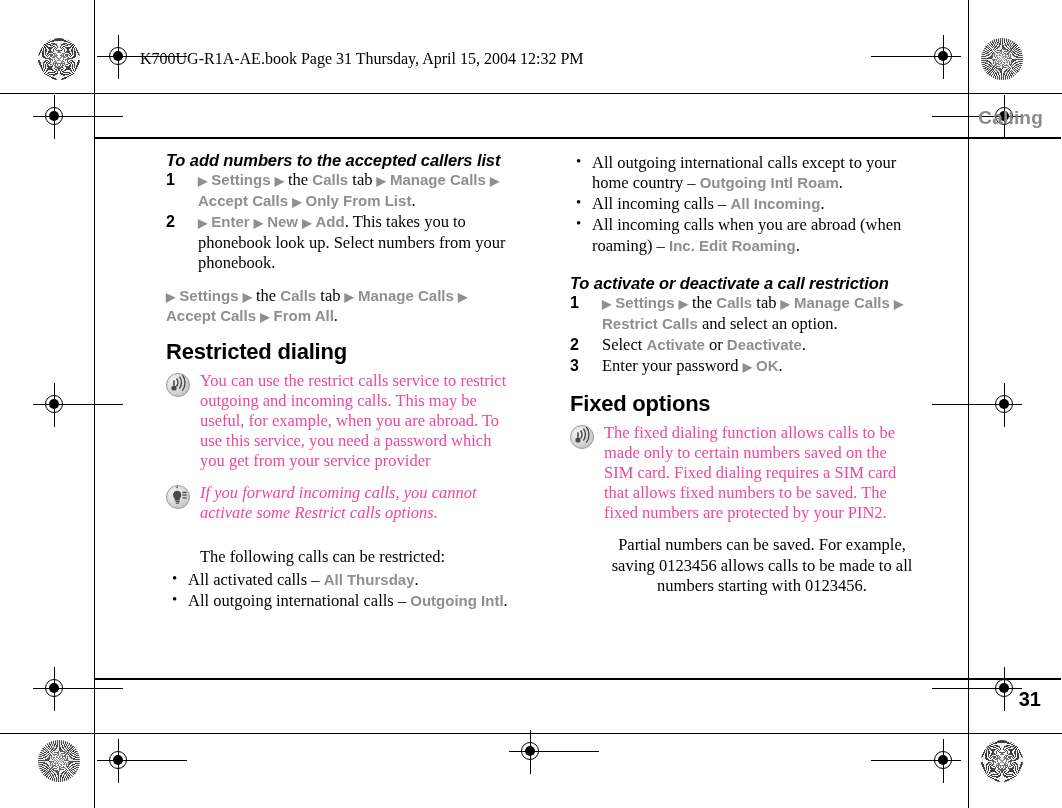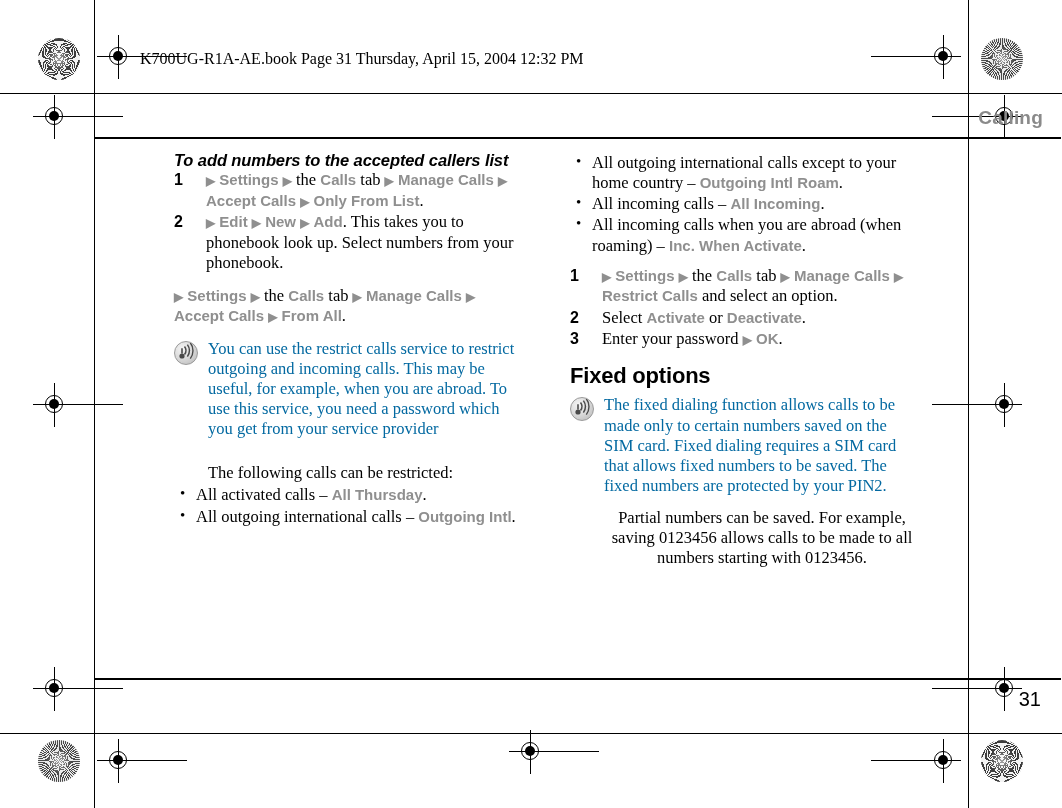--- a/index.html
+++ b/index.html
@@ -87,36 +87,36 @@
   .head-rule {
     position:absolute;
     left:0; right:0; top:44px;
     height:2px; background:#000;
   }
 
   .folio {
     position:absolute;
     right:20px; bottom:22px;
     font-family:"Liberation Sans", sans-serif;
-    font-weight:normal;
+    font-weight:bold;
     font-size:20px;
     color:#000;
   }
   .folio-rule {
     position:absolute;
     left:0; right:0; bottom:53px;
     height:2px; background:#000;
   }
 
   .columns {
     position:absolute;
-    left:8px; top:58px;
+    left:0; top:58px;
     width:875px;
     display:flex;
-    gap:0;
+    gap:8px;
   }
   .col { width:350px; }
   .col.left { margin-left:72px; }
   .col.right { margin-left:46px; }
 
   
   h2.section {
     font-family:"Liberation Sans", sans-serif;
     font-weight:bold;
     font-size:22px;
@@ -205,21 +205,21 @@
   .note {
     position:relative;
     padding-left:34px;
     margin:0 0 10px 0;
   }
   .note p {
     margin:0;
     line-height:1.22;
     font-family:"Liberation Serif", serif;
     font-size:16.5px;
-    color:#0369a1;
+    color:#ec4899;
   }
   .note.tip p, .note.warn p { font-style:italic; }
 
   .note-icon {
     position:absolute;
     left:0; top:2px;
     width:24px; height:24px;
     border-radius:50%;
     background: radial-gradient(circle at 34% 30%, #f4f4f4 0%, #dcdcdc 45%, #b6b6b6 100%);
     border:1px solid #9a9a9a;
@@ -324,55 +324,69 @@
   <div class="folio-rule"></div>
   <div class="folio">31</div>
 
   <div class="columns">
 
     <div class="col left">
 
       <h3 class="proc">To add numbers to the accepted callers list</h3>
       <ol class="steps">
           <li><span class="num">1</span><span class="arrow">▶</span> <span class="ui">Settings</span> <span class="arrow">▶</span> <span class="plain">the</span> <span class="ui">Calls</span> <span class="plain">tab</span> <span class="arrow">▶</span> <span class="ui">Manage Calls</span> <span class="arrow">▶</span> <span class="ui">Accept Calls</span> <span class="arrow">▶</span> <span class="ui">Only From List</span><span class="plain">.</span></li>
-          <li><span class="num">2</span><span class="arrow">▶</span> <span class="ui">Edit</span> <span class="arrow">▶</span> <span class="ui">New</span> <span class="arrow">▶</span> <span class="ui">Add</span><span class="plain">. This takes you to phonebook look up. Select numbers from your phonebook.</span></li>
+          <li><span class="num">2</span><span class="arrow">▶</span> <span class="ui">Enter</span> <span class="arrow">▶</span> <span class="ui">New</span> <span class="arrow">▶</span> <span class="ui">Add</span><span class="plain">. This takes you to phonebook look up. Select numbers from your phonebook.</span></li>
         </ol>
 
       <div class="unnum"><span class="arrow">▶</span> <span class="ui">Settings</span> <span class="arrow">▶</span> <span class="plain">the</span> <span class="ui">Calls</span> <span class="plain">tab</span> <span class="arrow">▶</span> <span class="ui">Manage Calls</span> <span class="arrow">▶</span> <span class="ui">Accept Calls</span> <span class="arrow">▶</span> <span class="ui">From All</span><span class="plain">.</span></div>
 
+      <h2 class="section">Restricted dialing</h2>
 
       <div class="note">
         <span class="note-icon">
           <svg width="22" height="22" viewBox="0 0 22 22">
             <circle cx="7" cy="14" r="2.6" fill="#4a4a4a"></circle>
             <path d="M7 11.4 L7 6.2" stroke="#4a4a4a" stroke-width="1.6" fill="none"></path>
             <path d="M9.5 12.5 A6.5 6.5 0 0 0 9.5 4.5" stroke="#4a4a4a" stroke-width="1.5" fill="none"></path>
             <path d="M12.4 14.6 A9.8 9.8 0 0 0 12.4 2.6" stroke="#4a4a4a" stroke-width="1.5" fill="none"></path>
             <path d="M15.3 16.6 A13 13 0 0 0 15.3 0.8" stroke="#4a4a4a" stroke-width="1.4" fill="none"></path>
           </svg>
         </span>
         <p>You can use the restrict calls service to restrict outgoing and incoming calls. This may be useful, for example, when you are abroad. To use this service, you need a password which you get from your service provider</p>
       </div>
 
+      <div class="note tip" style="margin-top:12px;">
+        <span class="note-icon">
+          <svg width="22" height="22" viewBox="0 0 22 22">
+            <path d="M7.5 12.2 a4.2 4.2 0 1 1 5.4 0 l-0.3 2.2 h-4.8 z" fill="#4a4a4a"></path>
+            <rect x="8.4" y="14.8" width="4.2" height="1.3" fill="#4a4a4a"></rect>
+            <rect x="8.9" y="16.6" width="3.2" height="1.1" fill="#4a4a4a"></rect>
+            <path d="M15.4 6.5 h4.2 M15.4 9.2 h4.2 M15.4 11.9 h4.2" stroke="#4a4a4a" stroke-width="1.3"></path>
+            <path d="M9.6 2.2 L10.6 0.2" stroke="#4a4a4a" stroke-width="1.2"></path>
+          </svg>
+        </span>
+        <p>If you forward incoming calls, you cannot activate some Restrict calls options.</p>
+      </div>
 
       <p class="body indent-body" style="margin-top:24px; margin-bottom:2px;">The following calls can be restricted:</p>
       <ul class="bullets indent-body">
           <li><span class="bul">•</span><span>All activated calls – </span><span class="ui">All Thursday</span><span>.</span></li>
           <li><span class="bul">•</span><span>All outgoing international calls – </span><span class="ui">Outgoing Intl</span><span>.</span></li>
         </ul>
     </div>
 
     <div class="col right">
 
       <ul class="bullets" style="margin-top:2px;">
           <li><span class="bul">•</span><span>All outgoing international calls except to your home country – </span><span class="ui">Outgoing Intl Roam</span><span>.</span></li>
           <li><span class="bul">•</span><span>All incoming calls – </span><span class="ui">All Incoming</span><span>.</span></li>
-          <li><span class="bul">•</span><span>All incoming calls when you are abroad (when roaming) – </span><span class="ui">Inc. When Activate</span><span>.</span></li>
+          <li><span class="bul">•</span><span>All incoming calls when you are abroad (when roaming) – </span><span class="ui">Inc. Edit Roaming</span><span>.</span></li>
         </ul>
 
+      <h3 class="proc" style="margin-top:18px;">To activate or deactivate a call restriction</h3>
       <ol class="steps">
           <li><span class="num">1</span><span class="arrow">▶</span> <span class="ui">Settings</span> <span class="arrow">▶</span> <span class="plain">the</span> <span class="ui">Calls</span> <span class="plain">tab</span> <span class="arrow">▶</span> <span class="ui">Manage Calls</span> <span class="arrow">▶</span> <span class="ui">Restrict Calls</span> <span class="plain">and select an option.</span></li>
           <li><span class="num">2</span><span class="plain">Select</span> <span class="ui">Activate</span> <span class="plain">or</span> <span class="ui">Deactivate</span><span class="plain">.</span></li>
           <li><span class="num">3</span><span class="plain">Enter your password</span> <span class="arrow">▶</span> <span class="ui">OK</span><span class="plain">.</span></li>
         </ol>
 
       <h2 class="section" style="margin-top:14px;">Fixed options</h2>
 
       <div class="note">
         <span class="note-icon">

